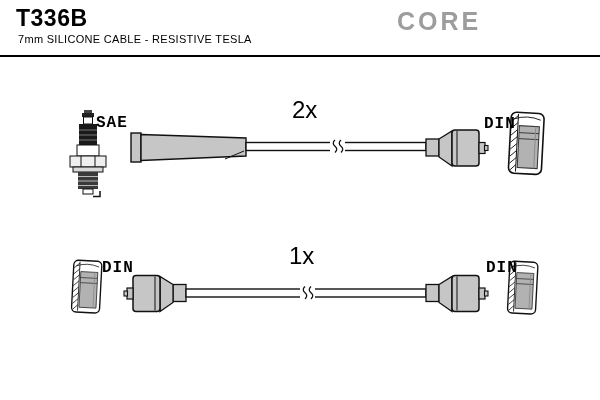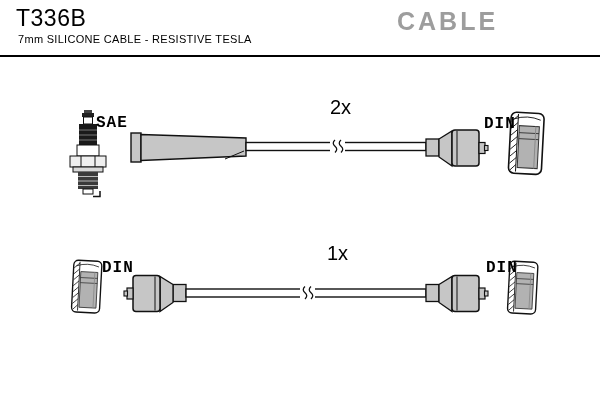--- a/index.html
+++ b/index.html
@@ -1,25 +1,25 @@
 <!DOCTYPE html>
 <html><head>
 <meta charset="utf-8">
 <style>
   html,body{margin:0;padding:0;background:#fff;}
   .stage{position:relative;width:600px;height:400px;background:#fff;overflow:hidden;
          font-family:"Liberation Sans",sans-serif;}
   .gfx{position:absolute;left:0;top:0;}
   .label{position:absolute;color:#000;white-space:nowrap;}
-  .part-number{left:16px;top:5px;font-size:23px;font-weight:normal;letter-spacing:0.5px;}
+  .part-number{left:16px;top:5px;font-size:23px;font-weight:bold;letter-spacing:0.5px;}
   .subtitle{left:18px;top:33px;font-size:11px;letter-spacing:0.3px;}
   .brand{left:397px;top:7px;font-size:25px;font-weight:bold;letter-spacing:3px;color:#9d9d9d;}
   .divider{position:absolute;left:0;top:55px;width:600px;height:2px;background:#000;}
   .term-label{font-size:16px;font-weight:bold;letter-spacing:1px;font-family:Liberation Mono, monospace;}
-  .qty-label{font-size:20px;font-weight:400;margin-left:38px;}
+  .qty-label{font-size:24px;font-weight:400;}
   .sae-r1{left:96px;top:114px;}
   .din-r1{left:484px;top:115px;}
   .qty-r1{left:292px;top:96px;}
   .din-r2-left{left:102px;top:259px;}
   .qty-r2{left:289px;top:242px;text-align:right;}
   .din-r2-right{left:486px;top:259px;}
 </style>
 </head>
 <body>
 
@@ -116,21 +116,21 @@
       </g>
 
       <use href="#dinconn" transform="translate(0,145.5)"></use>
 
       <use href="#dincap" transform="translate(508,261) scale(0.85) rotate(3 17 31)"></use>
     </g>
   </svg>
 
   <div class="label part-number">T336B</div>
   <div class="label subtitle">7mm SILICONE CABLE - RESISTIVE TESLA</div>
-  <div class="label brand">CABLE</div>
+  <div class="label brand">CORE</div>
   <div class="divider"></div>
 
   <div class="label term-label sae-r1">SAE</div>
   <div class="label qty-label qty-r1">2x</div>
   <div class="label term-label din-r1">DIN</div>
 
   <div class="label term-label din-r2-left">DIN</div>
   <div class="label qty-label qty-r2">1x</div>
   <div class="label term-label din-r2-right">DIN</div>
 

